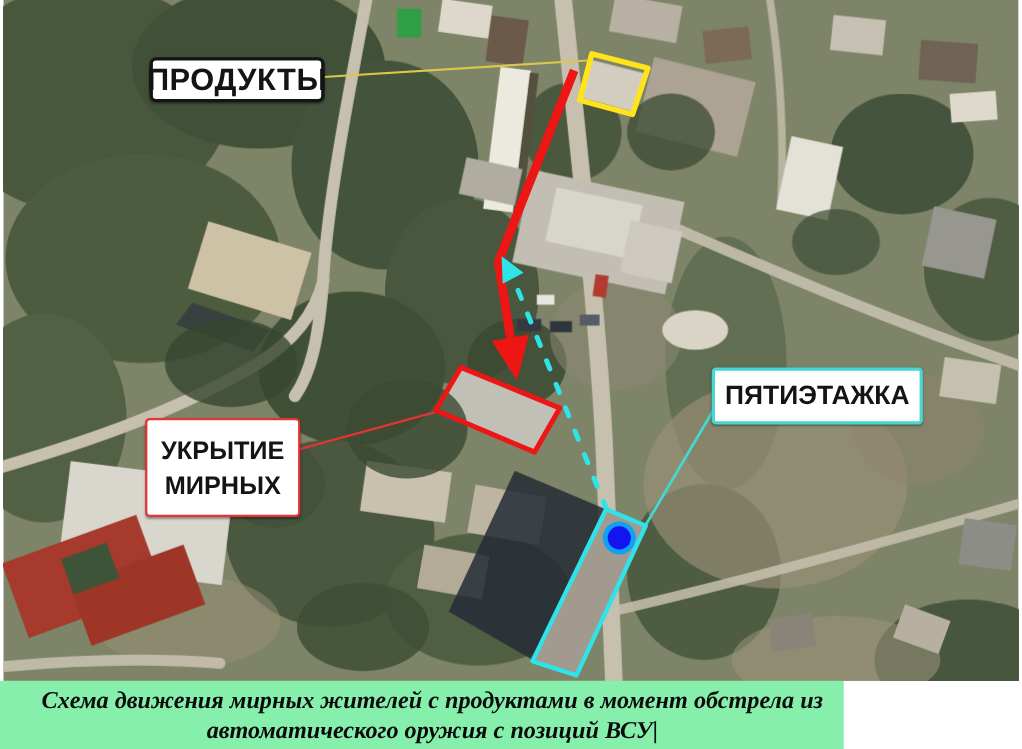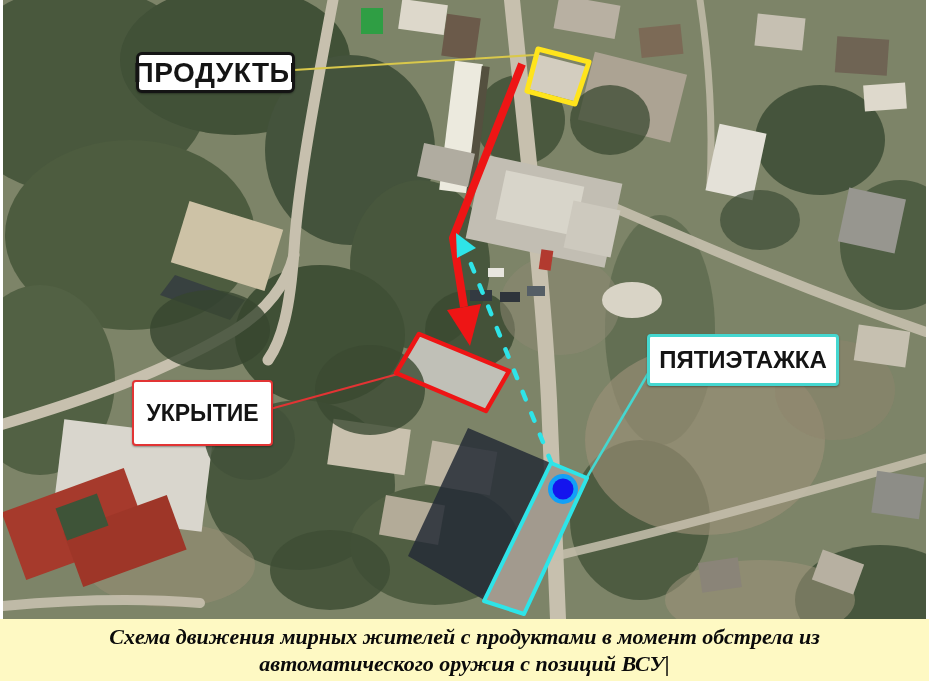--- a/index.html
+++ b/index.html
@@ -13,32 +13,32 @@
     position:absolute;background:#ffffff;color:#141414;
     display:flex;align-items:center;justify-content:center;text-align:center;
     font-weight:bold;box-sizing:border-box;
     box-shadow:0 1px 2px rgba(0,0,0,.35);
   }
   .label-products{
     left:133px;top:52px;width:159px;height:41px;
     border:3px solid #141414;border-radius:6px;font-size:28px;letter-spacing:.5px;
   }
   .label-shelter{
-    left:129px;top:380px;width:141px;height:66px;
+    left:129px;top:380px;width:141px;height:90px;
     border:2px solid #e23434;border-radius:4px;font-size:23px;line-height:32px;
   }
   .label-five-story{
     left:644px;top:334px;width:192px;height:52px;
     border:3px solid #45d7d0;border-radius:4px;font-size:24px;
   }
   .caption{
-    position:absolute;left:0;top:619px;width:929px;height:62px;background:#fef9c3;
+    position:absolute;left:0;top:619px;width:748px;height:62px;background:#86efac;
     display:flex;flex-direction:column;align-items:center;justify-content:center;
     font-family:"Liberation Serif",serif;font-style:italic;font-weight:bold;
-    font-size:22px;line-height:27px;color:#0a0a0a;text-align:center;
+    font-size:22px;line-height:27px;color:#0a0a0a;text-align:center;padding-left:19px;
   }
 </style>
 </head>
 <body>
 
 <div class="stage">
 
   <div class="map">
 
     <svg width="923" height="619" viewBox="3 0 923 619">
@@ -150,20 +150,21 @@
       <circle cx="563" cy="489" r="10.5" fill="#1414ee"></circle>
     </svg>
 
     <div class="map-label label-products">
       <span>ПРОДУКТЫ</span>
     </div>
 
     <div class="map-label label-shelter">
       <span>
         <span style="display:block">УКРЫТИЕ</span>
+        <span style="display:block">МИРНЫХ</span>
       </span>
     </div>
 
     <div class="map-label label-five-story">
       <span>ПЯТИЭТАЖКА</span>
     </div>
 
   </div>
 
   <div class="caption">

